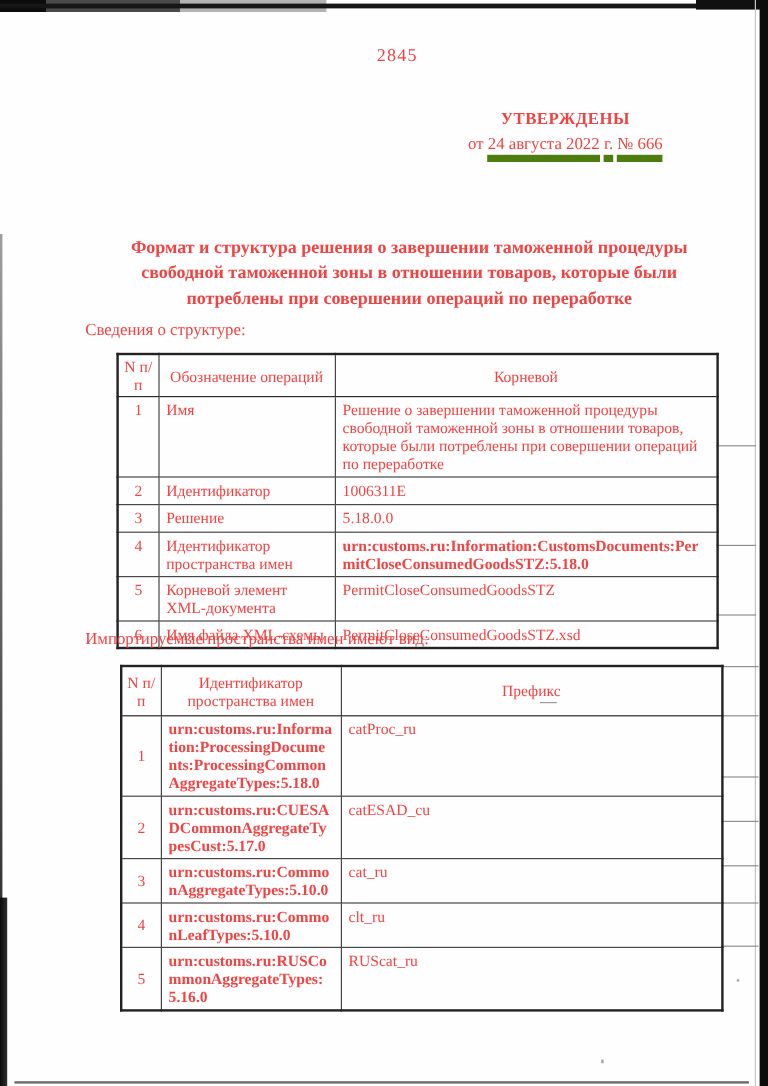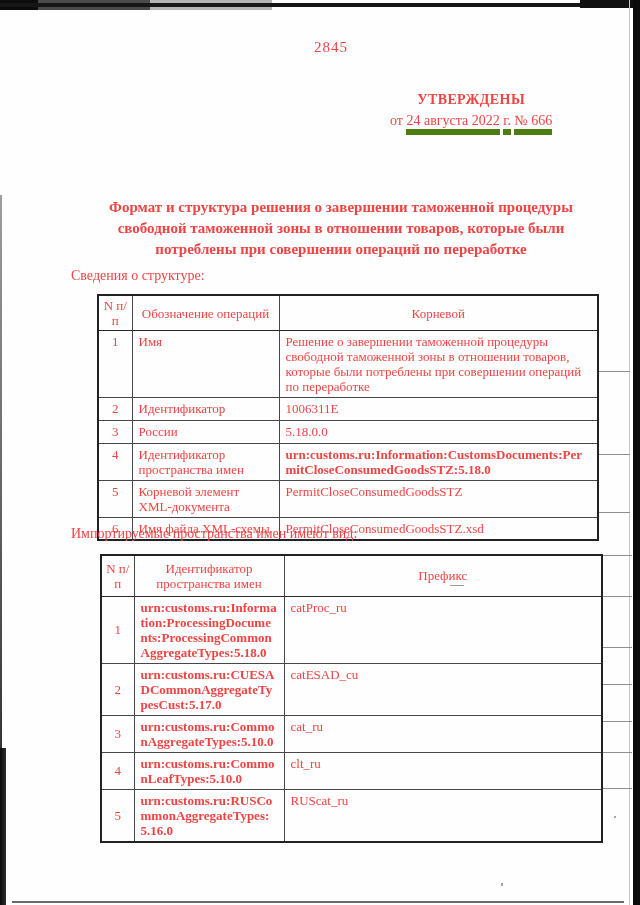--- a/index.html
+++ b/index.html
@@ -106,21 +106,21 @@
         <td>Имя</td>
         <td>Решение о завершении таможенной процедуры свободной таможенной зоны в отношении товаров, которые были потреблены при совершении операций по переработке</td>
       </tr>
       <tr style="height:23px">
         <td class="num">2</td>
         <td>Идентификатор</td>
         <td>1006311E</td>
       </tr>
       <tr style="height:23px">
         <td class="num">3</td>
-        <td>России</td>
+        <td>Решение</td>
         <td>5.18.0.0</td>
       </tr>
       <tr style="height:37px">
         <td class="num">4</td>
         <td>Идентификатор пространства имен</td>
         <td class="brk">urn:customs.ru:Information:CustomsDocuments:PermitCloseConsumedGoodsSTZ:5.18.0</td>
       </tr>
       <tr style="height:36px">
         <td class="num">5</td>
         <td>Корневой элемент XML-документа</td>

